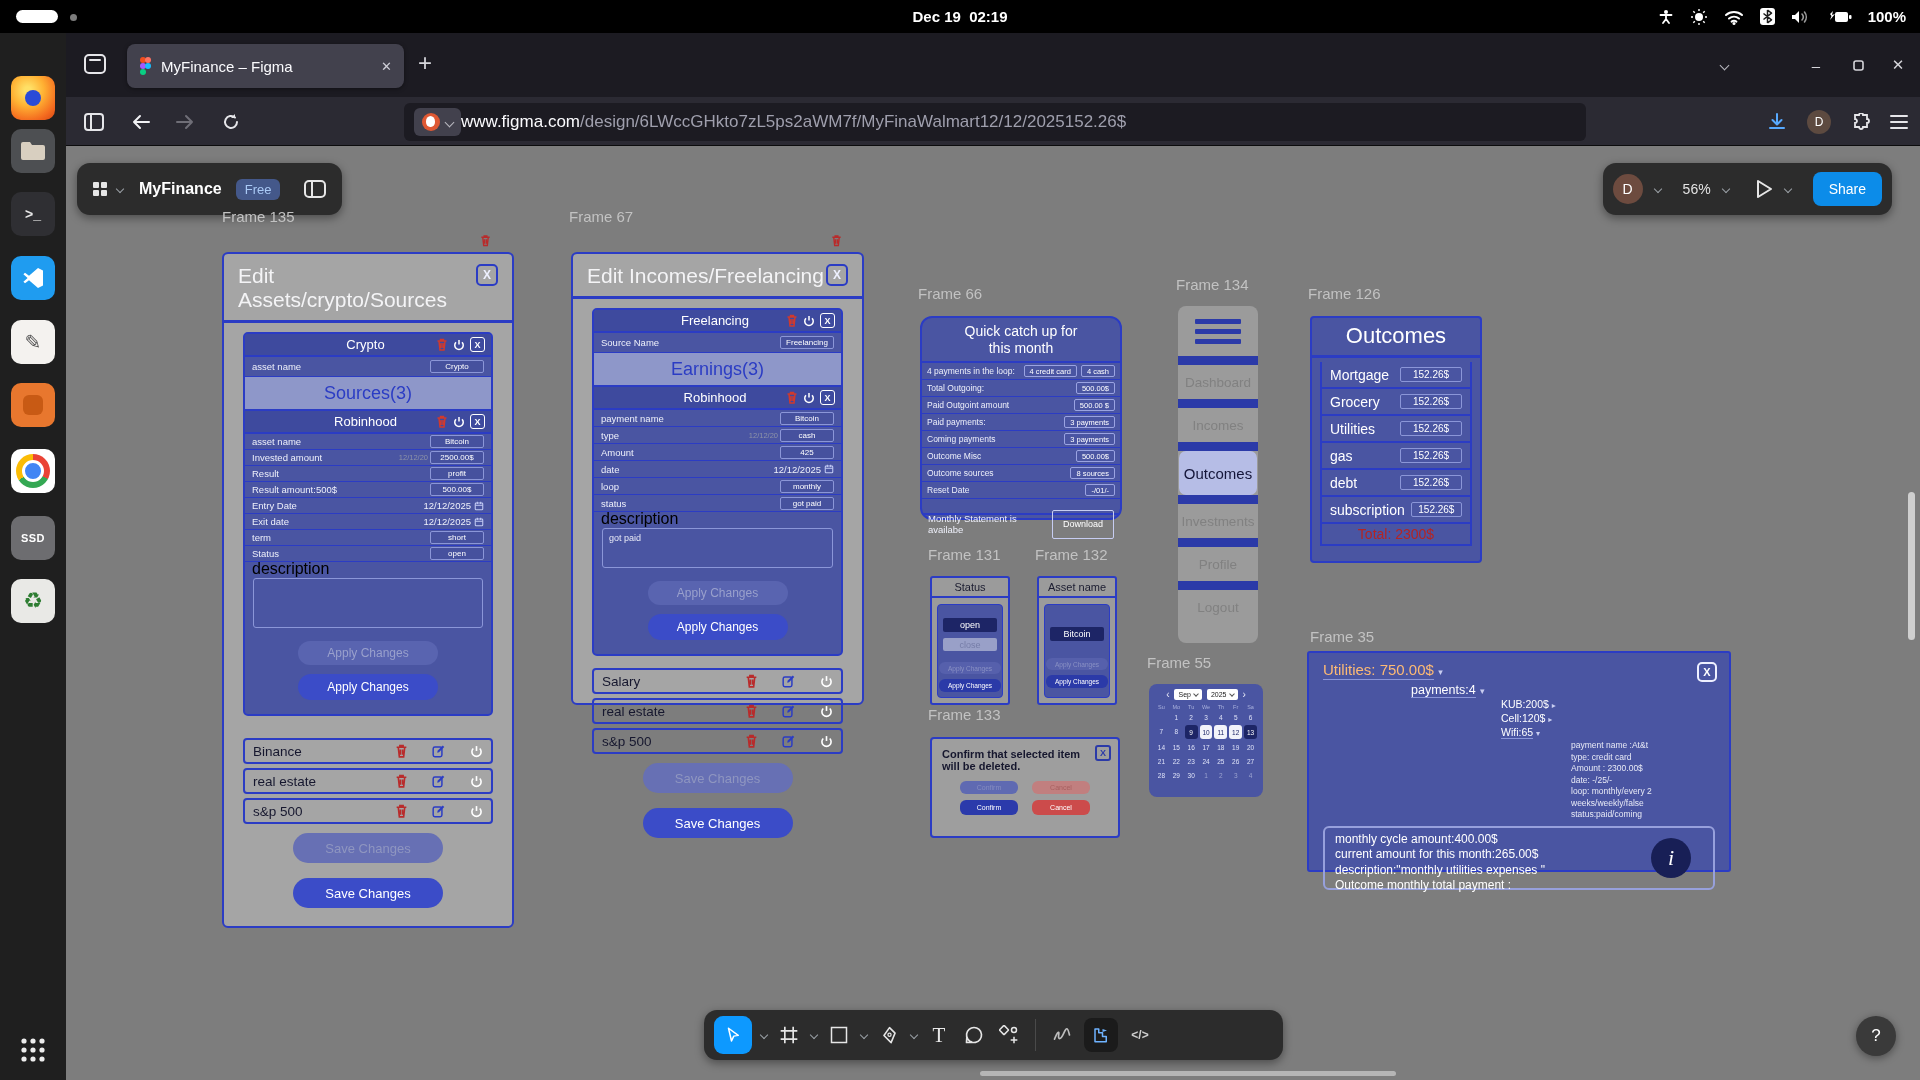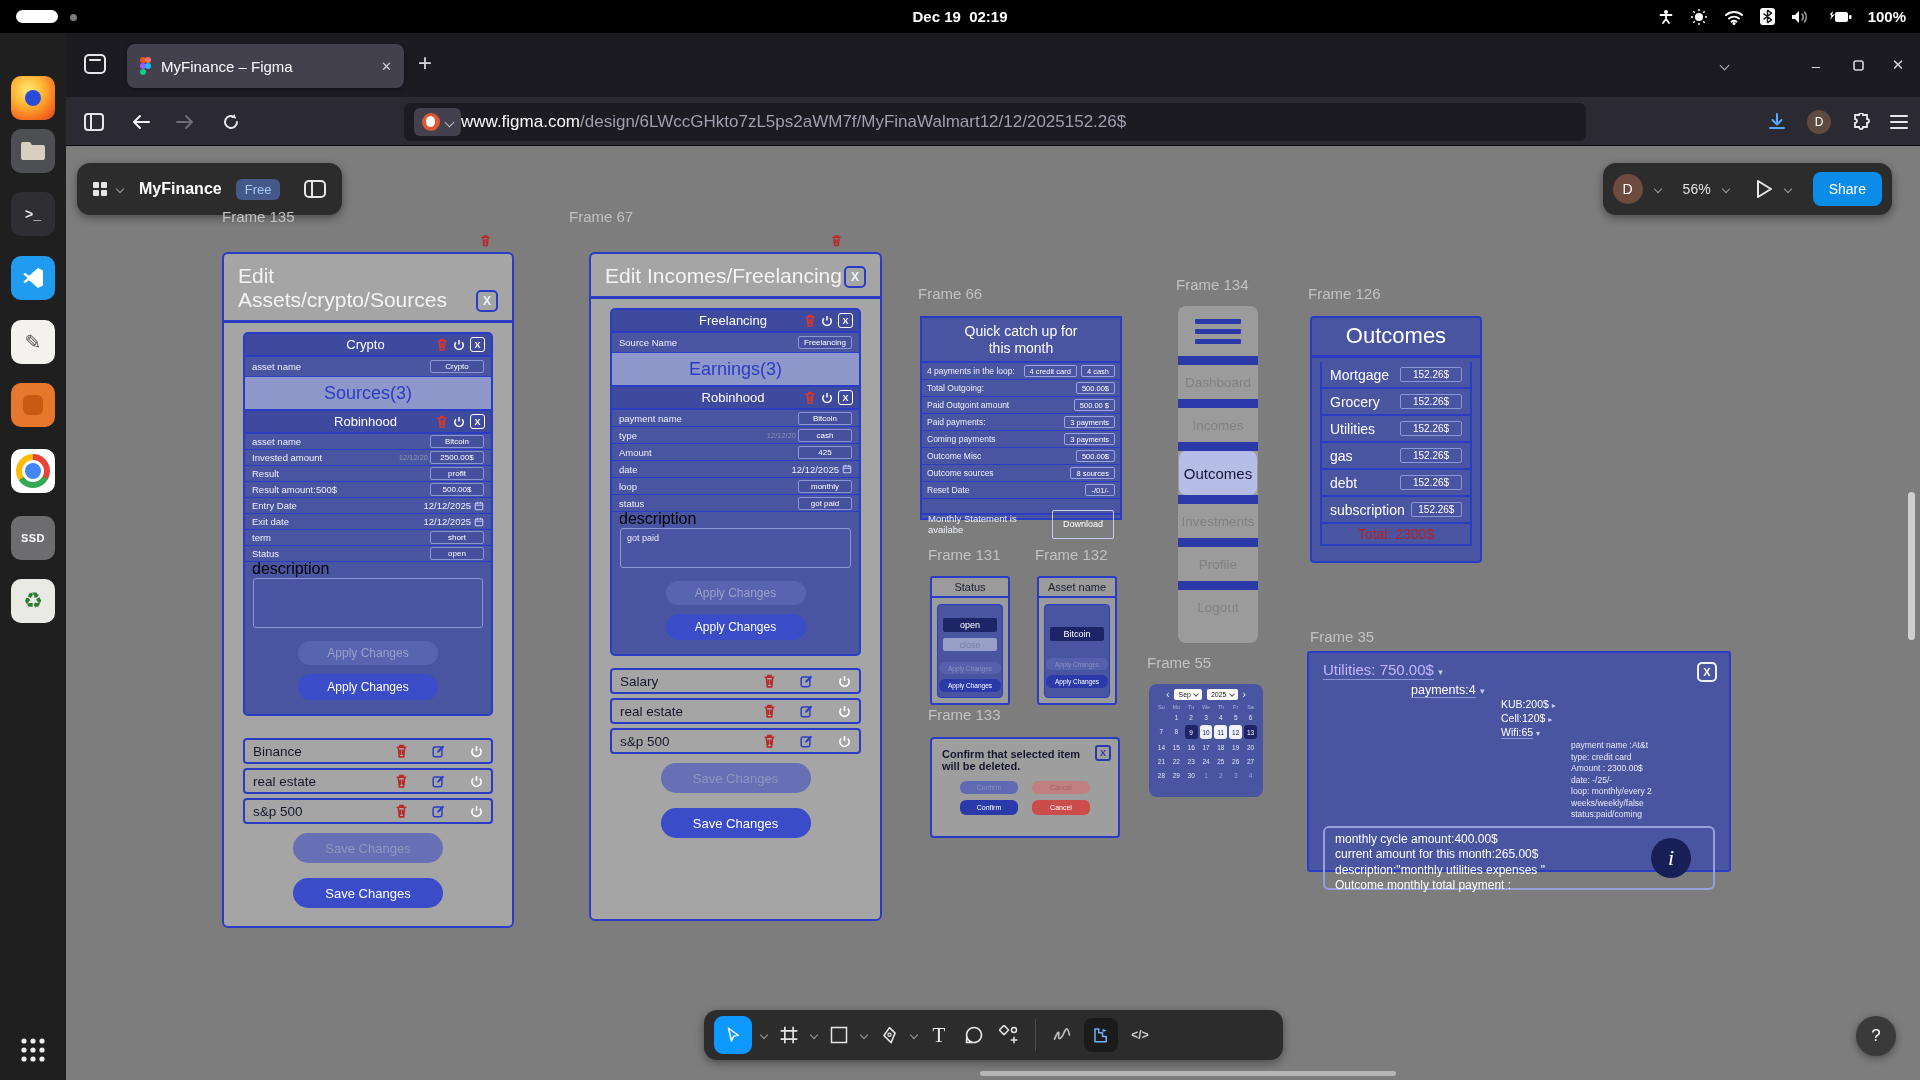--- a/index.html
+++ b/index.html
@@ -66,21 +66,21 @@
   #fig-right{right:28px;top:17px;height:52px;padding:0 10px;gap:12px;}
   #avatarD{width:30px;height:30px;border-radius:50%;background:#6d4b3f;color:#fff;font-size:14px;display:flex;align-items:center;justify-content:center;}
   #zoom-lvl{color:#e3e3e3;font-size:14px;}
   #share-btn{background:#0c8ce9;color:#fff;font-size:14px;border-radius:8px;padding:9px 16px;}
   .tchev{width:6px;height:6px;border-right:1.4px solid #9aa0a6;border-bottom:1.4px solid #9aa0a6;transform:rotate(45deg);}
 
   
   .bblue{border:2px solid #2b3cc4;}
   .greypanel{position:absolute;background:#a5a5a5;border:2px solid #2b3cc4;border-radius:6px;}
   .indigo{background:#4a55a2;}
-  .ptitle{display:flex;align-items:flex-end;padding:10px 14px 8px;border-bottom:3px solid #2b3cc4;}
+  .ptitle{display:flex;align-items:flex-start;padding:10px 14px 8px;border-bottom:3px solid #2b3cc4;}
   .ptitle .t{color:#f4f4f6;font-size:21px;flex:1;}
   .xbtn{width:22px;height:22px;border:2px solid #2b3cc4;border-radius:5px;color:#eef1ff;font-size:12px;font-weight:700;display:flex;align-items:center;justify-content:center;}
   .card{margin:9px 19px 0;background:#4a55a2;border:2px solid #2b3cc4;border-radius:5px;overflow:hidden;}
   .sech{height:23px;background:#3e4a9e;border-bottom:2px solid #2b3cc4;display:flex;align-items:center;padding:0 6px;}
   .sech .t{flex:1;text-align:center;color:#fff;font-size:13px;padding-left:44px;}
   .icx{display:flex;align-items:center;gap:5px;}
   .minix{width:15px;height:15px;border:1.5px solid #fff;border-radius:3px;color:#fff;font-size:9px;font-weight:700;display:flex;align-items:center;justify-content:center;}
   .frow{height:16px;display:flex;align-items:center;padding:0 7px;border-bottom:1px solid #2b3cc4;}
   .frow .lab{color:#eef0fa;font-size:9.5px;flex:1;white-space:nowrap;}
   .chip{min-width:54px;height:13px;border:1px solid #8b96d8;border-radius:2px;background:#46519e;color:#fff;font-size:8px;display:flex;align-items:center;justify-content:center;padding:0 5px;}
@@ -91,21 +91,21 @@
   .descbox{margin:2px 8px 6px;height:50px;border:1.5px solid #8b96d8;border-radius:3px;color:#e8eaf6;font-size:9px;padding:4px 6px;}
   .btn{display:flex;align-items:center;justify-content:center;border-radius:13px;margin:0 auto;}
   .apply-faded{width:140px;height:24px;background:#5964b0;color:#99a0cc;font-size:12px;margin-top:13px;}
   .apply-solid{width:140px;height:26px;background:#3b4cc8;color:#fff;font-size:12px;margin-top:9px;margin-bottom:14px;}
   .srcrow{height:26px;margin:0 19px 4px;border:2px solid #2b3cc4;border-radius:4px;display:flex;align-items:center;padding:0 8px;gap:24px;}
   .srcrow .nm{flex:1;color:#16172e;font-size:13.5px;}
   .save-faded{width:150px;height:30px;border-radius:15px;background:#6770b4;color:#8f96c0;font-size:13px;margin-top:9px;}
   .save-solid{width:150px;height:30px;border-radius:15px;background:#3b4cc8;color:#fff;font-size:13px;margin-top:15px;}
 
   
-  #f66{left:854px;top:170px;width:202px;height:204px;border-radius:0;}
+  #f66{left:854px;top:170px;width:202px;height:204px;border-radius:12px;}
   #f66 .tt{color:#fff;font-size:14px;text-align:center;line-height:17px;padding:5px 0 4px;border-bottom:2px solid #2b3cc4;}
   .qrow{height:17px;display:flex;align-items:center;gap:4px;padding:0 5px;border-bottom:1px solid #2b3cc4;}
   .qrow .lab{color:#eef0fa;font-size:8.5px;flex:1;white-space:nowrap;}
   .qchip{height:12px;border:1px solid #9aa3e2;border-radius:2px;color:#fff;font-size:7.5px;display:flex;align-items:center;justify-content:center;padding:0 5px;}
   #f66-footer{margin-top:14px;border-top:2px solid #2b3cc4;height:20px;display:flex;align-items:center;padding:0 6px;gap:6px;}
   #f66-footer .lab{color:#eef0fa;font-size:9.5px;flex:1;}
   #dl-chip{height:29px;border:1.5px solid #c7cdf2;border-radius:2px;color:#fff;font-size:9px;display:flex;align-items:center;justify-content:center;padding:0 10px;}
 
   
   #f134{position:absolute;left:1112px;top:160px;width:80px;height:337px;background:#9b9b9b;border-radius:8px;display:flex;flex-direction:column;overflow:hidden;}
@@ -154,21 +154,21 @@
   .dlgcol{display:flex;flex-direction:column;gap:6px;align-items:center;}
   .dbtn{width:58px;height:13px;border-radius:6px;font-size:7px;display:flex;align-items:center;justify-content:center;}
   .cf-f{background:#5f6ab2;color:#858cc0;}
   .cc-f{background:#c17f7f;color:#a86060;}
   .cf-s{background:#2b3aab;color:#fff;height:15px;}
   .cc-s{background:#cc4b4b;color:#fff;height:15px;}
 
   
   #f35{position:absolute;left:1241px;top:505px;width:424px;height:221px;background:#4a55a2;border:2px solid #2b3cc4;border-radius:3px;padding:8px 12px 0 14px;}
   #f35 .xbtn3{position:absolute;top:9px;right:12px;width:20px;height:20px;border:2px solid #eef0ff;border-radius:5px;color:#fff;font-size:11px;font-weight:700;display:flex;align-items:center;justify-content:center;}
-  .u1{color:#c4b5fd;font-size:15px;display:inline-block;border-bottom:1px solid #8b96d8;padding-bottom:1px;}
+  .u1{color:#fdba74;font-size:15px;display:inline-block;border-bottom:1px solid #8b96d8;padding-bottom:1px;}
   .u2{color:#fff;font-size:12.5px;display:inline-block;border-bottom:1px solid #8b96d8;margin-left:88px;margin-top:2px;}
   .kline{color:#fff;font-size:10.5px;margin-left:178px;line-height:13px;}
   .kline .car{color:#c8cdf0;font-size:8px;}
   .dline{color:#e8eaf6;font-size:8.5px;margin-left:248px;line-height:11.5px;}
   .car{color:#c8cdf0;font-size:9px;}
   #f35-sum{position:relative;margin:5px 2px 0 0;height:64px;border:2px solid #97a0dc;border-radius:6px;padding:4px 10px;}
   #f35-sum div{color:#fff;font-size:12px;line-height:15.5px;}
   #info-i{position:absolute;right:22px;top:50%;transform:translateY(-50%);width:40px;height:40px;border-radius:50%;background:#181f56;color:#fff;display:flex;align-items:center;justify-content:center;font-family:"Liberation Serif",serif;font-style:italic;font-size:22px;}
 
   
@@ -553,21 +553,21 @@
             <svg width="13" height="13" viewBox="0 0 24 24">
               <path d="M12 2v9" stroke="#fff" stroke-width="3"></path>
               <path d="M6 6.5a8.5 8.5 0 1 0 12 0" stroke="#fff" stroke-width="3" fill="none"></path>
             </svg>
           </div>
         </div>
       <div class="btn save-faded">Save Changes</div>
       <div class="btn save-solid">Save Changes</div>
     </div>
 
-    <div class="greypanel" style="left:523px;top:106px;width:293px;height:669px">
+    <div class="greypanel" style="left:505px;top:106px;width:293px;height:453px">
       <div class="ptitle">
         <span class="t">Edit Incomes/Freelancing</span>
         <span class="xbtn">X</span>
       </div>
       <div class="card">
         <div class="sech">
           <span class="t">Freelancing</span>
           <span class="icx">
             <svg width="12" height="13" viewBox="0 0 24 26">
                 <path d="M3 6h18M9 6V3h6v3M6 6l2 18h8l2-18M10 10v10M14 10v10" stroke="#d03a2e" stroke-width="3" fill="none"></path>

